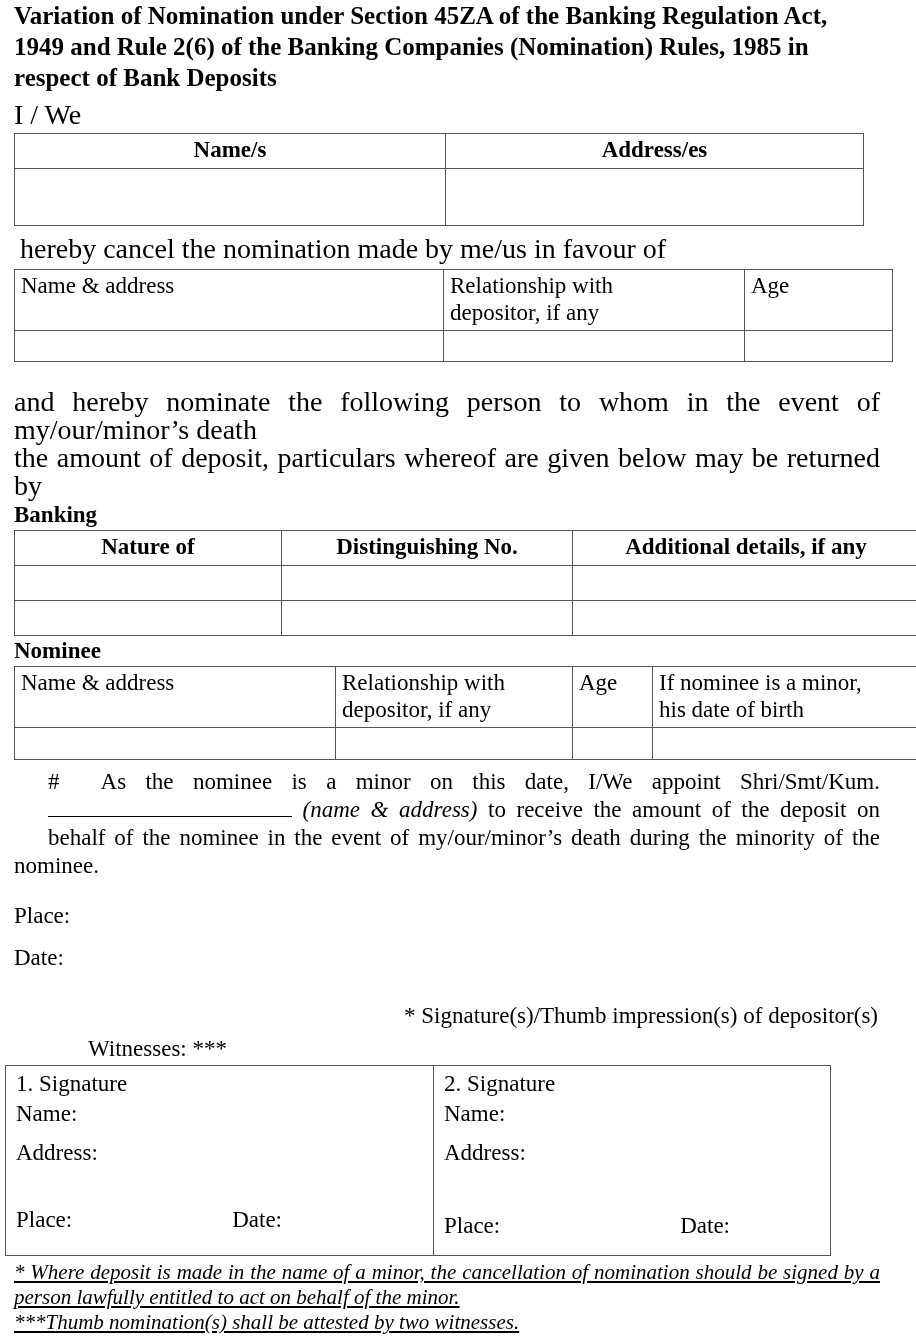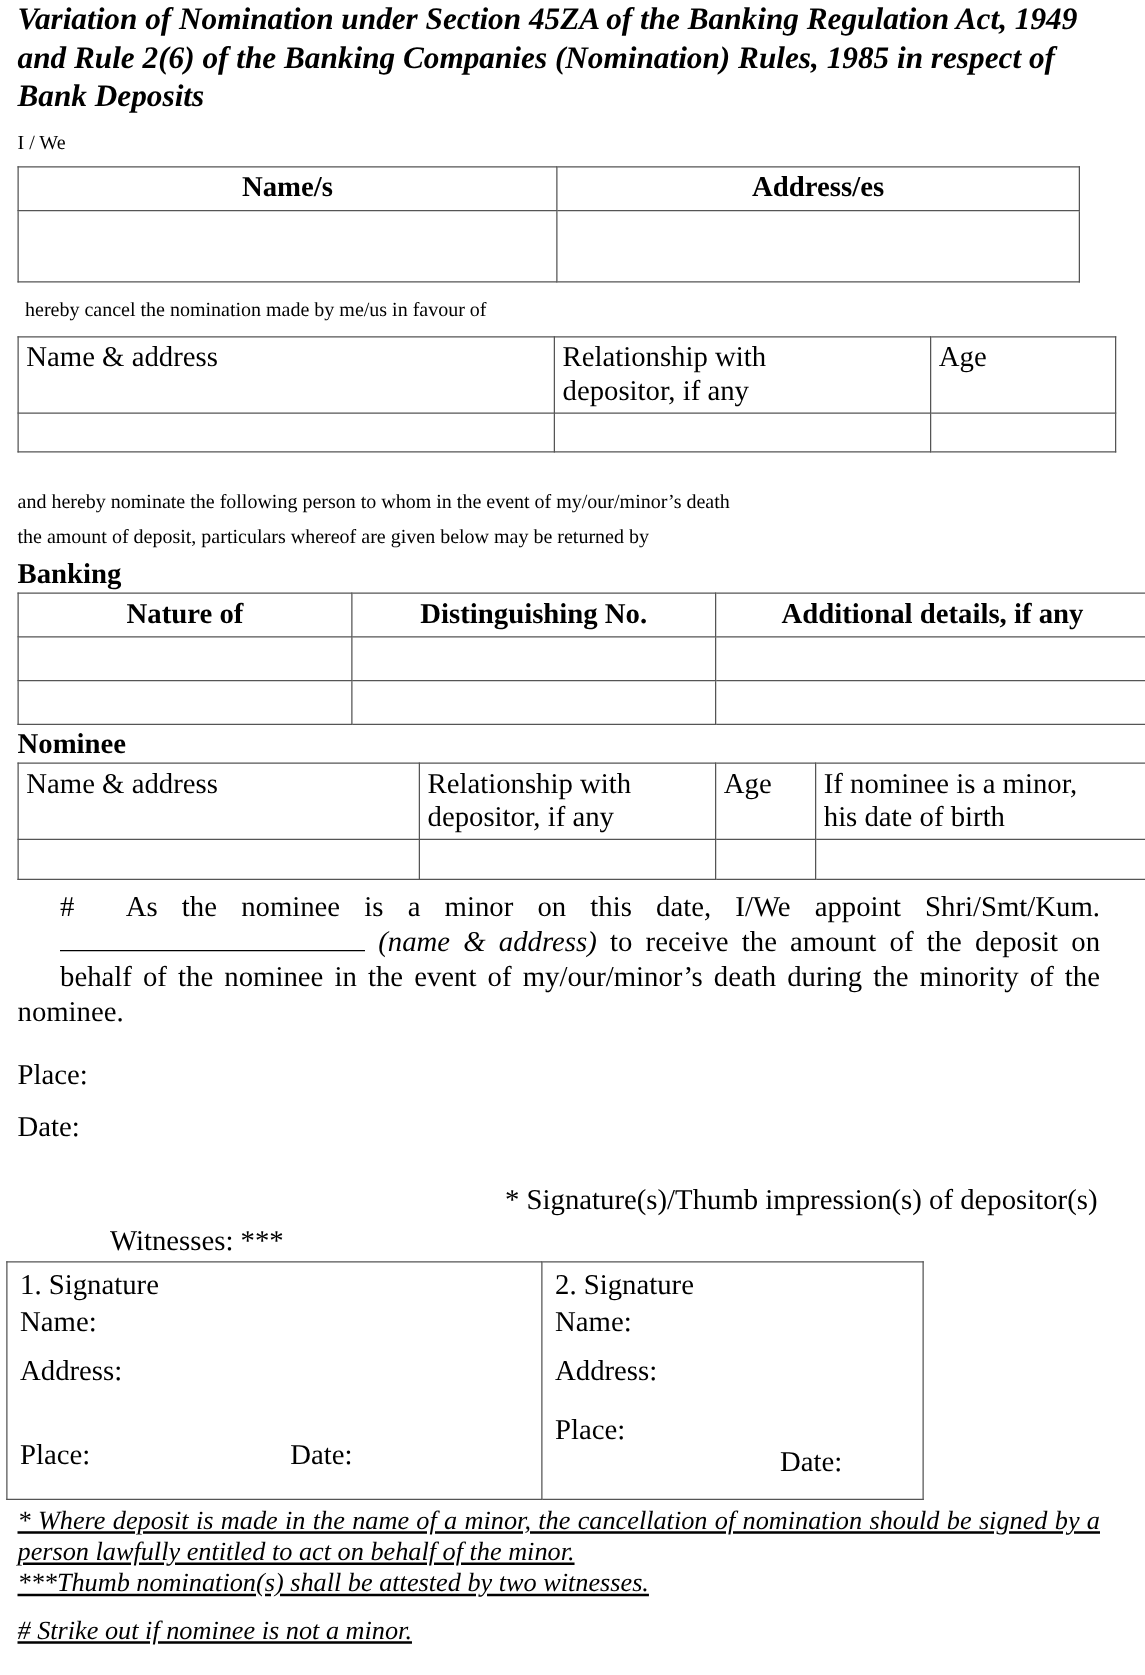--- a/index.html
+++ b/index.html
@@ -30,26 +30,25 @@
     line-height: 30px;
     margin: 8px 0 4px 0;
   }
   .doc-heading {
     font-weight: bold;
     font-size: 25px;
     line-height: 31px;
     padding: 0 36px 0 14px;
     margin: 0;
     text-align: left;
-    font-style: italic;
   }
 
   
   .para {
-    font-size: 16px;
+    font-size: 28px;
     line-height: 28px;
     padding-left: 14px;
     padding-right: 36px;
     margin: 0;
   }
   .para-iwe { margin-top: 8px; }
   .para-cancel { margin-top: 9px; margin-bottom: 6px; padding-left: 20px; }
   .para-nominate {
     margin-top: 26px;
     text-align: justify;
@@ -164,21 +163,21 @@
     font-size: 23px;
     line-height: 26px;
     padding-left: 88px;
     margin-top: 6px;
   }
 
   
   #table-witness {
     border-collapse: collapse;
     table-layout: fixed;
-    width: 734px;
+    width: 826px;
     margin-left: 5px;
     margin-top: 3px;
     font-size: 23px;
   }
   #table-witness td {
     border: 1.6px solid #555555;
     vertical-align: top;
     padding: 0;
     height: 186px;
   }

